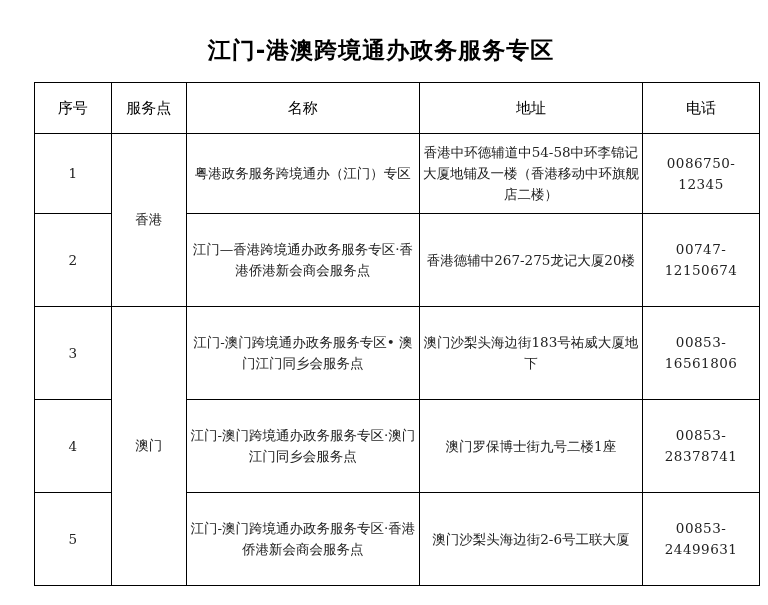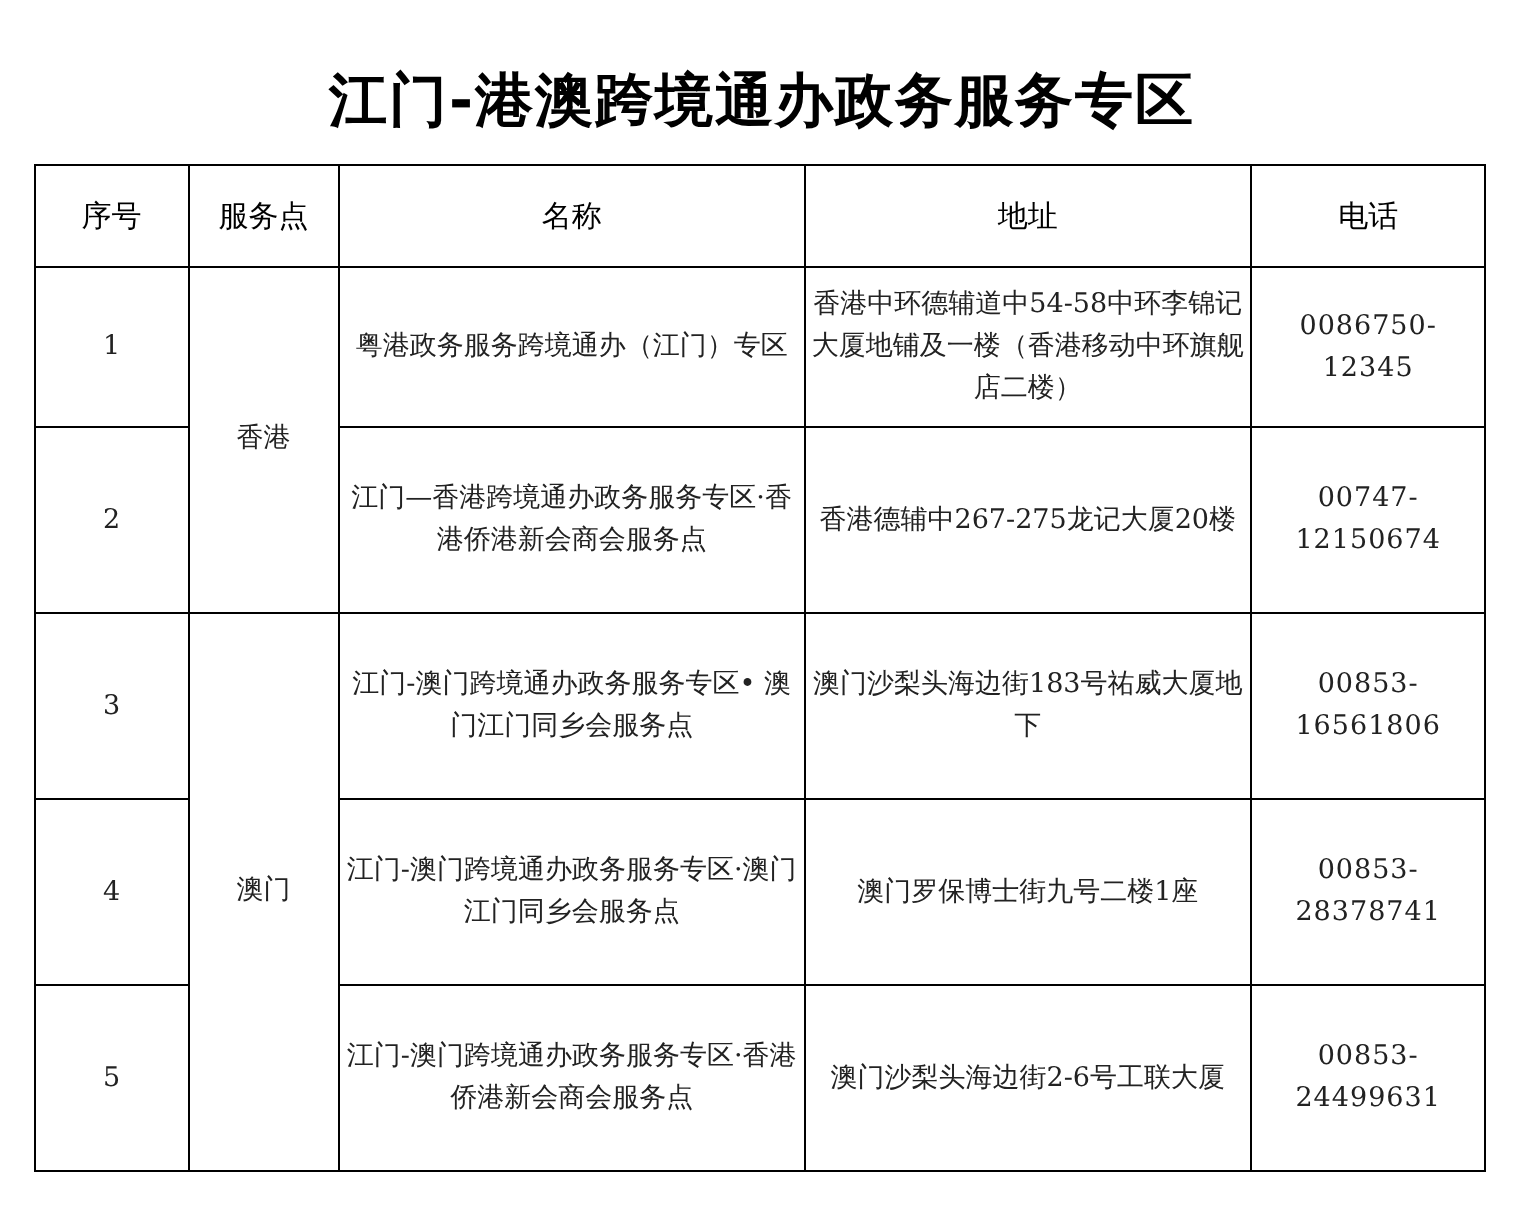--- a/index.html
+++ b/index.html
@@ -15,29 +15,29 @@
       font-family: "DejaVu Serif", "Liberation Serif", serif;
       color: #111111;
     }
     .title {
       position: absolute;
       left: 0;
       top: 34px;
       width: 762px;
       text-align: center;
       font-family: "DejaVu Sans", "Liberation Sans", sans-serif;
-      font-size: 29px;
+      font-size: 23px;
       font-weight: bold;
       letter-spacing: 1px;
       color: #000000;
       line-height: 32px;
     }
     table.grid {
       position: absolute;
-      left: 17px;
+      left: 34px;
       top: 82px;
       border-collapse: collapse;
       table-layout: fixed;
       width: 726px;
     }
     table.grid td, table.grid th {
       border: 1.5px solid #000000;
       text-align: center;
       vertical-align: middle;
       padding: 0 2px;

